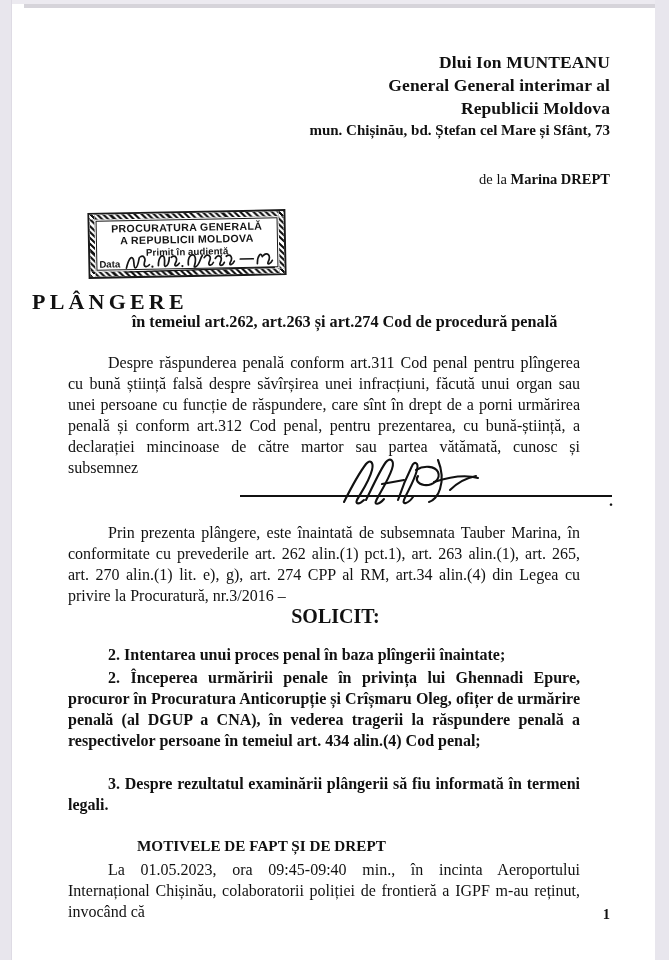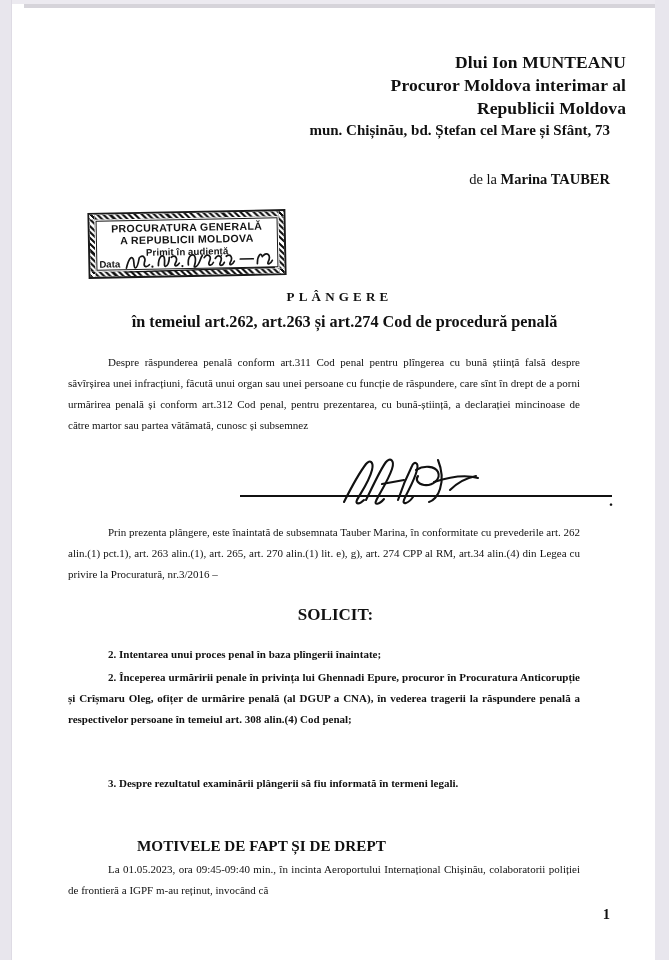--- a/index.html
+++ b/index.html
@@ -52,21 +52,21 @@
   
   .doc {
     position: absolute;
     left: 0; top: 0;
     width: 643px;
     color: #111111;
   }
 
   .hdr {
     position: absolute;
-    right: 29px;
+    right: 45px;
     text-align: right;
     font-weight: bold;
     font-size: 17.5px;
     letter-spacing: 0.1px;
     white-space: nowrap;
   }
   .hdr-addr {
     position: absolute;
     right: 45px;
     text-align: right;
@@ -135,55 +135,54 @@
     position: absolute;
     left: 34px; top: 34px;
     width: 155px; height: 28px;
   }
 
   
   #title-main {
     position: absolute;
     left: 0; right: 0;
     top: 285px;
-    text-align: center;
-    font-weight: bold;
-    font-size: 13px;
+    font-weight: bold;
+    font-size: 22px;
     letter-spacing: 4.2px;
-    padding-left: 12px;
+    padding-left: 20px;
   }
   #title-sub {
     position: absolute;
     left: 0; right: 0;
     top: 309px;
     text-align: center;
     font-weight: bold;
     font-size: 16.2px;
     padding-left: 22px;
   }
 
   
   .para {
     position: absolute;
     left: 56px;
     width: 512px;
-    font-size: 11px;
+    font-size: 16px;
     line-height: 21.1px;
     text-align: justify;
     text-indent: 40px;
     hyphens: none;
   }
   .para.b { font-weight: bold; }
 
   .centered-bold {
     position: absolute;
     left: 0; right: 0;
     text-align: center;
     font-weight: bold;
-    font-size: 17px;
+    font-size: 20px;
     padding-left: 4px;
   }
   .left-bold {
     position: absolute;
     left: 96px;
     font-weight: bold;
     font-size: 15.2px;
     margin-left: 29px;
   }
 
@@ -227,26 +226,26 @@
 <div id="left-gutter"></div>
 <div id="left-gutter-line"></div>
 <div id="right-gutter"></div>
 
 <div id="page">
   <div id="top-edge"></div>
 
   <div class="doc">
 
     <div class="hdr" style="top:48px;">Dlui Ion MUNTEANU</div>
-    <div class="hdr" style="top:71px;">Procuror Moldova interimar al</div>
+    <div class="hdr" style="top:71px;">General General interimar al</div>
     <div class="hdr" style="top:94px;">Republicii Moldova</div>
     <div class="hdr-addr" style="top:118px;">mun. Chișinău, bd. Ștefan cel Mare și Sfânt, 73</div>
 
     <div class="hdr-from" style="top:167px;">
-      <span>de la </span><b>Marina TAUBER</b>
+      <span>de la </span><b>Marina DREPT</b>
     </div>
 
     <div id="stamp">
       <div class="stamp-frame-outer"></div>
       <div class="stamp-hatch"></div>
       <div class="stamp-frame-inner"></div>
 
       <div class="stamp-text" id="stamp-line1">PROCURATURA GENERALĂ</div>
       <div class="stamp-text" id="stamp-line2">A REPUBLICII MOLDOVA</div>
       <div class="stamp-text" id="stamp-line3">Primit în audiență</div>
@@ -290,21 +289,21 @@
       </g>
     </svg>
     <div id="sig-line"></div>
     <div id="sig-dot">.</div>
 
     <div class="para" style="top:518px;">Prin prezenta plângere, este înaintată de subsemnata Tauber Marina, în conformitate cu prevederile art. 262 alin.(1) pct.1), art. 263 alin.(1), art. 265, art. 270 alin.(1) lit. e), g), art. 274 CPP al RM, art.34 alin.(4) din Legea cu privire la Procuratură, nr.3/2016 –</div>
 
     <div class="centered-bold" style="top:601px;">SOLICIT:</div>
 
     <div class="para b" style="top:640px;">2.  Intentarea unui proces penal în baza plîngerii înaintate;</div>
-    <div class="para b" style="top:663px;">2. Începerea urmăririi penale în privința lui Ghennadi Epure, procuror în Procuratura Anticorupție și Crîșmaru Oleg, ofițer de urmărire penală (al DGUP a CNA), în vederea tragerii la răspundere penală a respectivelor persoane în temeiul art. 308 alin.(4) Cod penal;</div>
+    <div class="para b" style="top:663px;">2. Începerea urmăririi penale în privința lui Ghennadi Epure, procuror în Procuratura Anticorupție și Crîșmaru Oleg, ofițer de urmărire penală (al DGUP a CNA), în vederea tragerii la răspundere penală a respectivelor persoane în temeiul art. 434 alin.(4) Cod penal;</div>
     <div class="para b" style="top:769px;">3. Despre rezultatul examinării plângerii să fiu informată în termeni legali.</div>
 
     <div class="left-bold" style="top:833px;">MOTIVELE DE FAPT ȘI DE DREPT</div>
     <div class="para" style="top:855px;">La 01.05.2023, ora 09:45-09:40 min., în incinta Aeroportului Internațional Chișinău, colaboratorii poliției de frontieră a IGPF m-au reținut, invocând că</div>
 
     <div id="page-number">1</div>
 
   </div>
 </div>
 

